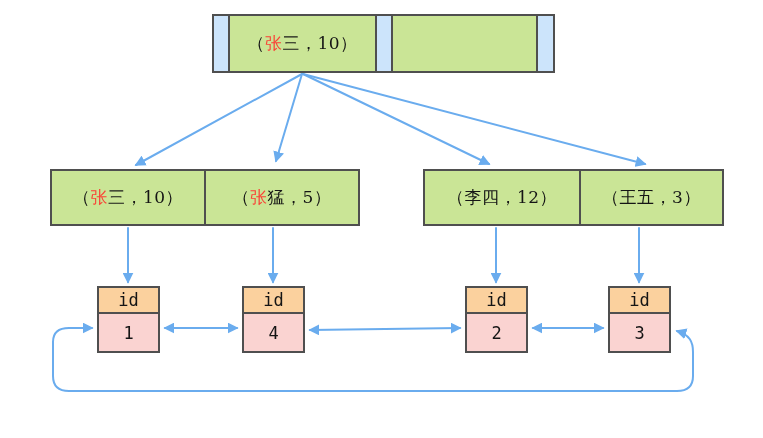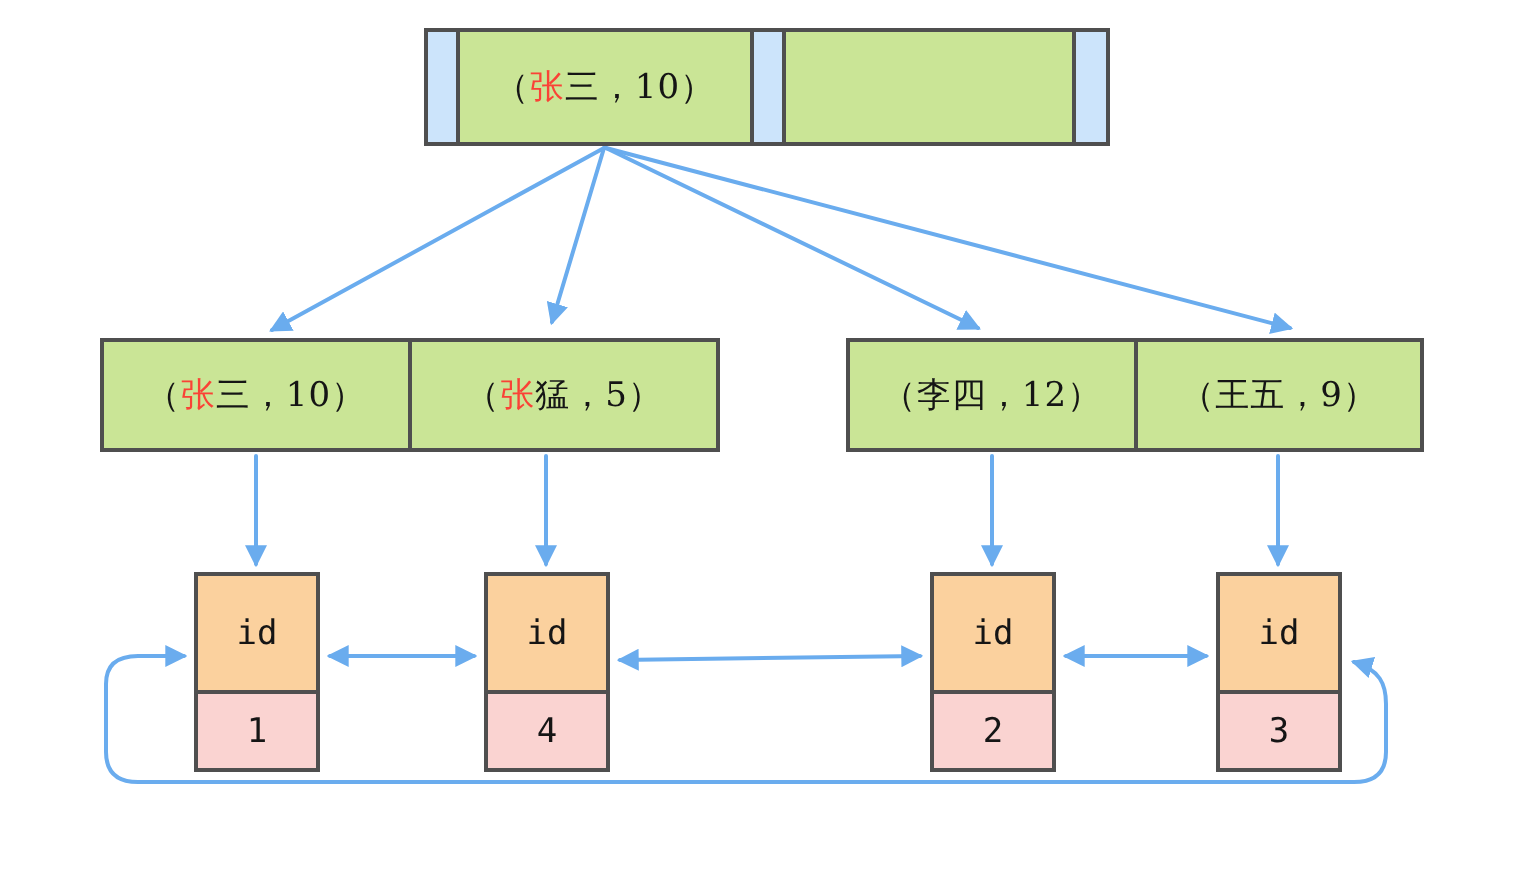--- a/index.html
+++ b/index.html
@@ -17,21 +17,21 @@
   .cell.pointer{background:var(--pointer-blue,#cce4fb);}
   .cell.key{background:var(--node-green,#cae596);}
   .red{color:var(--key-red,#fa4236);}
   .record{position:absolute;width:63px;}
   .rec-cell{
     box-sizing:border-box;width:63px;border:2px solid var(--border-gray,#4f4f4f);
     display:flex;align-items:center;justify-content:center;
     font-family:"DejaVu Sans Mono","Liberation Mono",monospace;
     font-size:17px;color:#151515;
   }
-  .rec-header{height:61px;background:var(--record-header-orange,#fbd19e);}
+  .rec-header{height:28px;background:var(--record-header-orange,#fbd19e);}
   .rec-value{height:41px;margin-top:-2px;background:var(--record-value-pink,#fad3d1);}
   svg.arrows{position:absolute;left:0;top:0;pointer-events:none;}
   .arrow{stroke:var(--arrow-blue,#6aacee);stroke-width:2;fill:none;stroke-linecap:round;}
   .ah{fill:var(--arrow-blue,#6aacee);}
 </style>
 </head>
 <body>
 
 <div class="canvas">
 
@@ -82,29 +82,29 @@
         <span>三，10）</span>
       </div>
     <div class="cell key" style="width:156px">
         <span>（</span>
         <span class="red">张</span>
         <span>猛，5）</span>
       </div>
   </div>
 
   <div class="node" style="left:423px;top:169px;height:57px;">
-    <div class="cell key" style="width:146px">
+    <div class="cell key" style="width:158px">
         <span></span>
         <span class="red"></span>
         <span>（李四，12）</span>
       </div>
     <div class="cell key" style="width:145px">
         <span></span>
         <span class="red"></span>
-        <span>（王五，9）</span>
+        <span>（王五，3）</span>
       </div>
   </div>
 
   <div class="record" style="left:97px;top:286px;">
     <div class="rec-cell rec-header">id</div>
     <div class="rec-cell rec-value">1</div>
   </div>
   <div class="record" style="left:242px;top:286px;">
     <div class="rec-cell rec-header">id</div>
     <div class="rec-cell rec-value">4</div>

